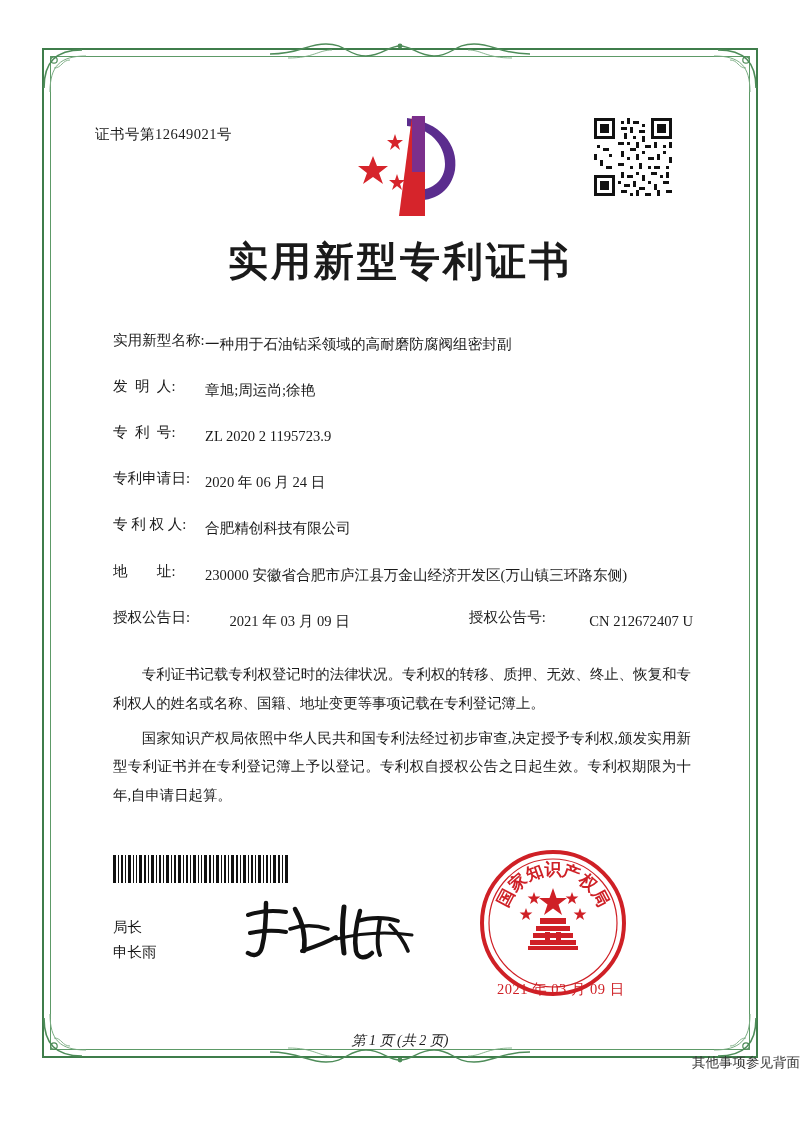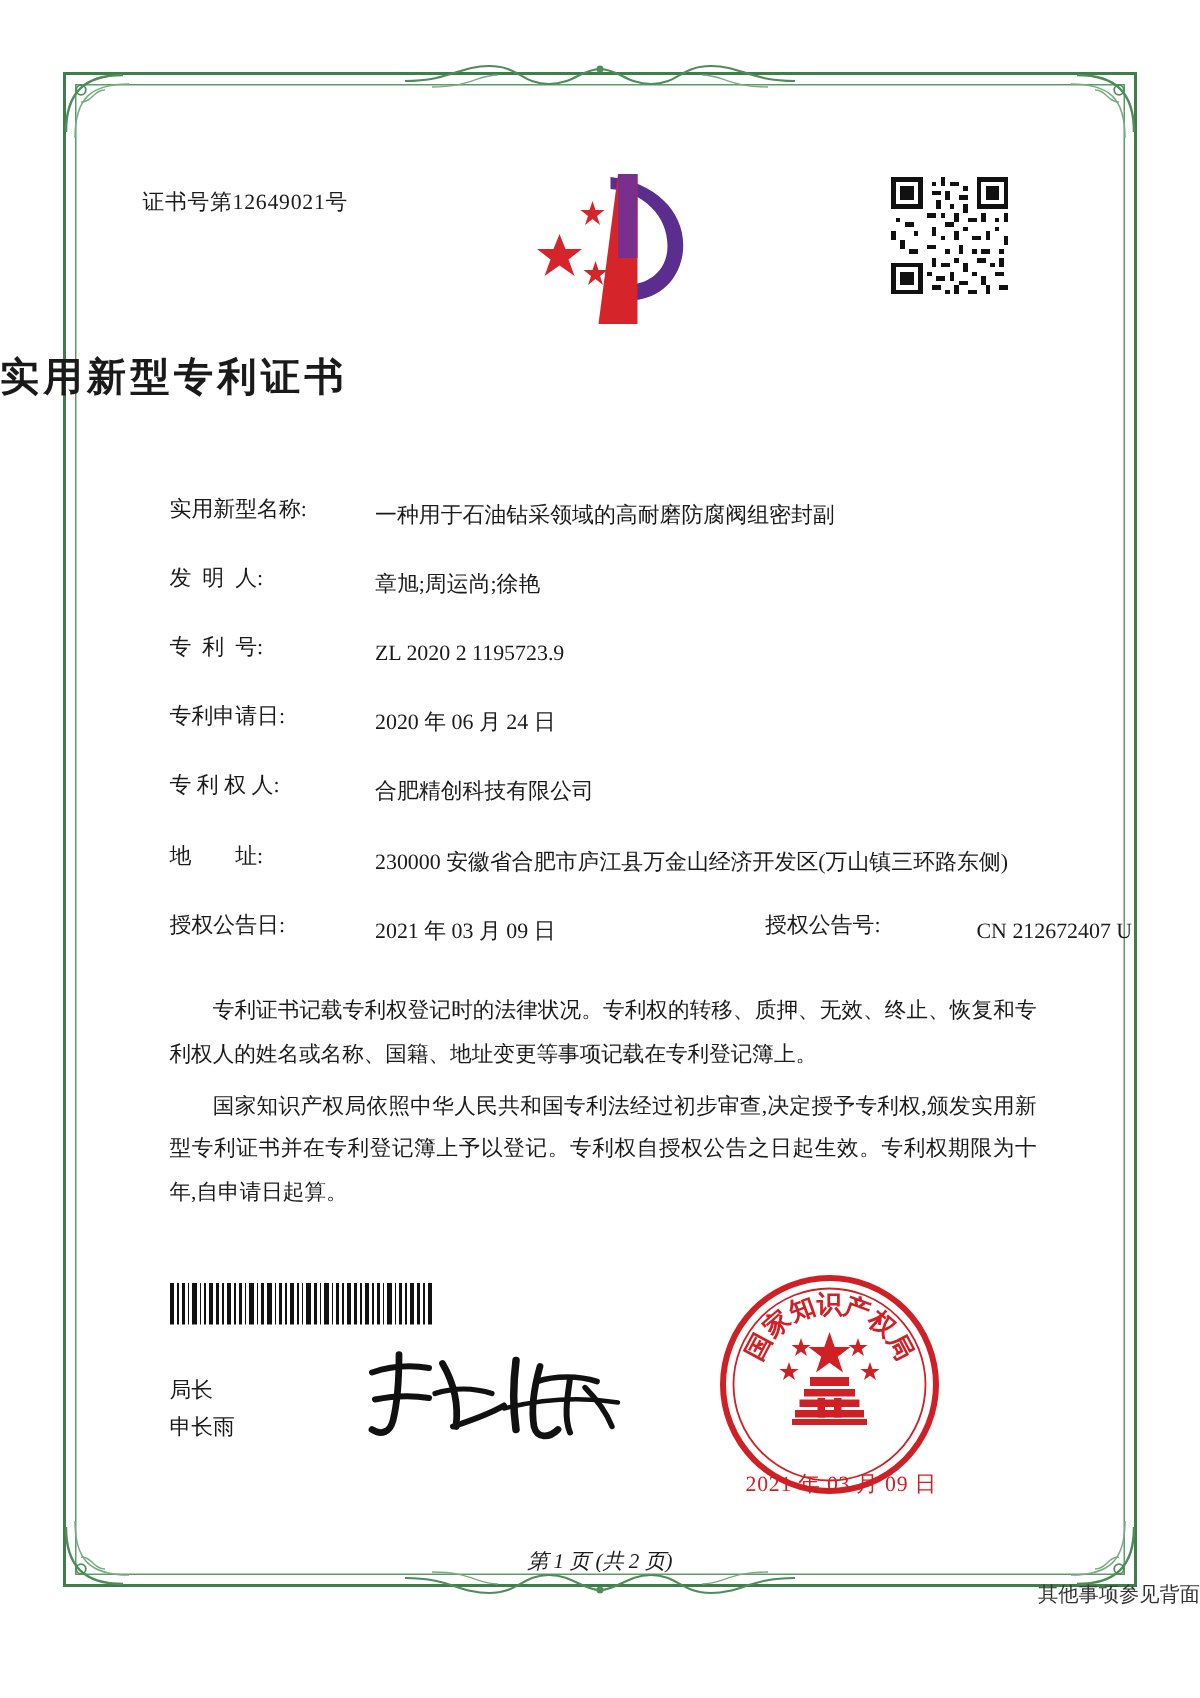--- a/index.html
+++ b/index.html
@@ -93,40 +93,39 @@
     top: 118px;
     width: 78px;
     height: 78px;
   }
 
   .title {
     position: absolute;
     left: 0;
     top: 234px;
     width: 800px;
-    text-align: left;
-    font-size: 26px;
+    text-align: center;
+    font-size: 40px;
     font-weight: bold;
     letter-spacing: 3px;
     font-family: "DejaVu Serif", "Liberation Serif", serif;
   }
 
   .fields {
     position: absolute;
     left: 113px;
     top: 333px;
     width: 580px;
     font-size: 14.6px;
     line-height: 1.0;
   }
   .field-row {
     display: flex;
     align-items: flex-start;
     margin-bottom: 23.5px;
-    gap: 45px;
   }
   .field-label {
     width: 92px;
     flex: 0 0 92px;
     white-space: pre;
     font-size: 14.6px;
   }
   .field-value {
     flex: 1;
     font-size: 14.6px;

